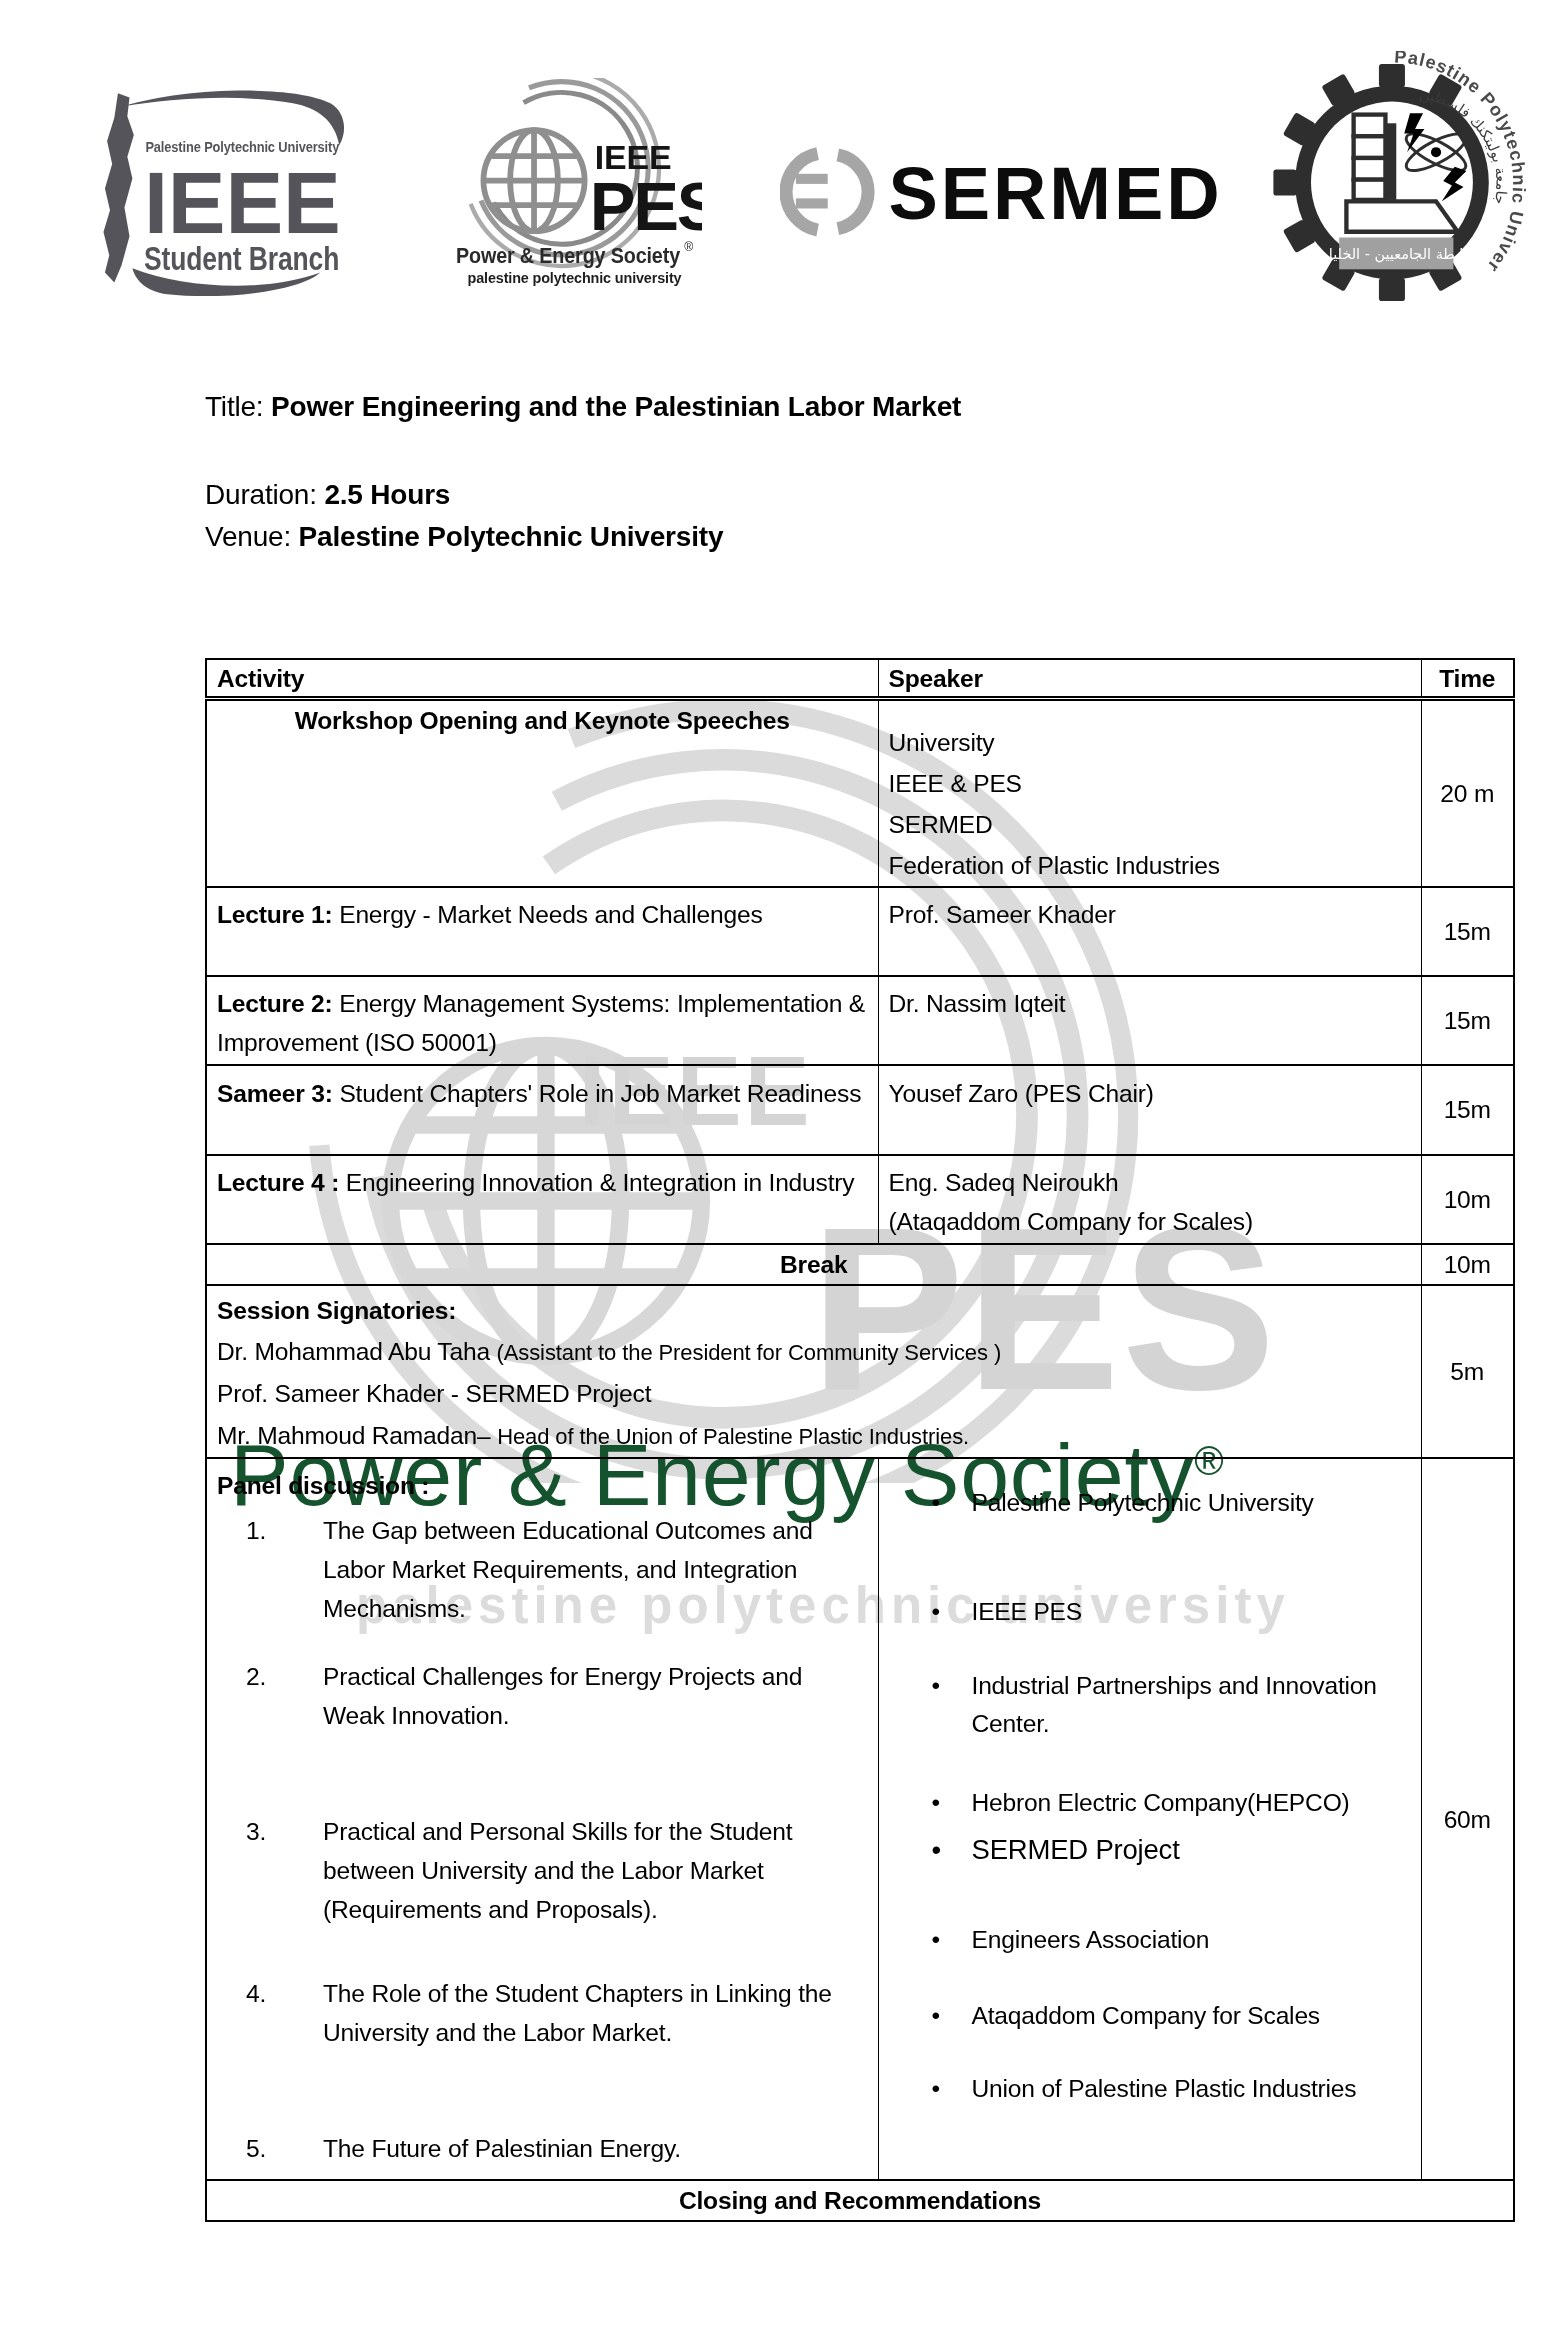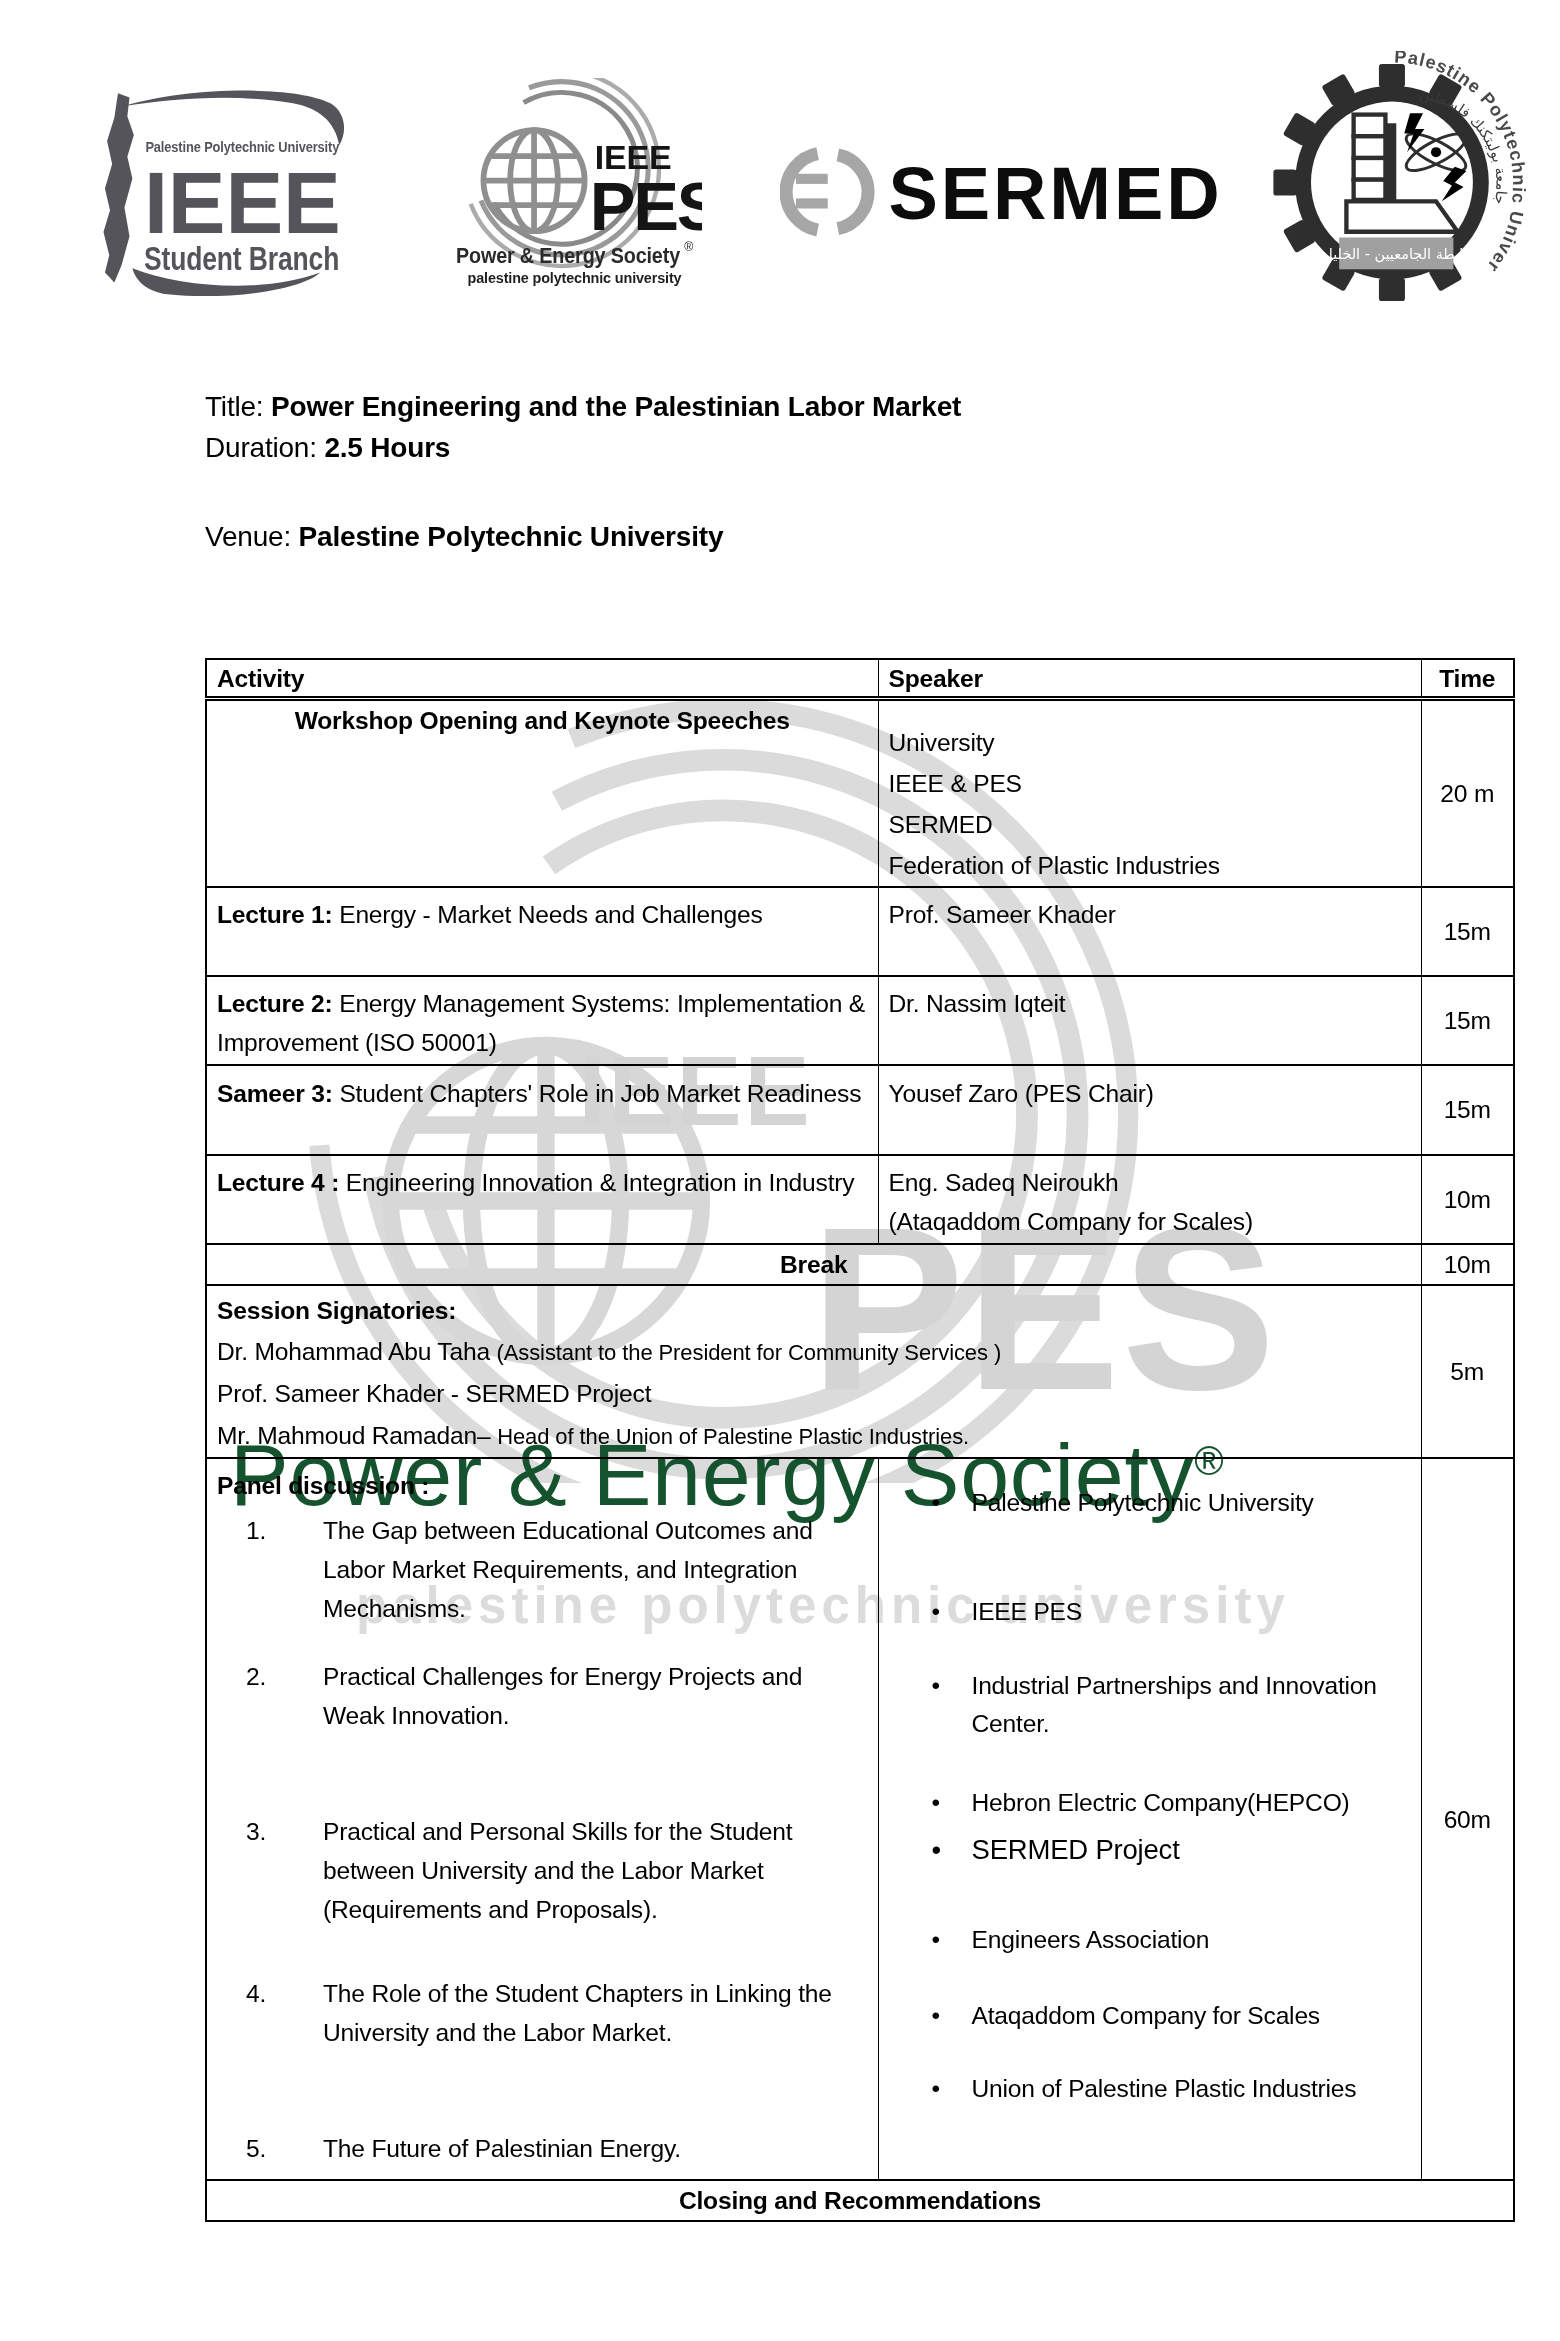--- a/index.html
+++ b/index.html
@@ -9,21 +9,21 @@
     overflow:hidden;margin:0 auto;letter-spacing:-0.2px;
   }
   
   .logo{position:absolute;z-index:2}
   #logo-ieee-sb{left:76px;top:83px;width:282px;height:217px}
   #logo-pes{left:447px;top:78px;width:255px;height:211px}
   #logo-sermed{left:780px;top:139px;width:457px;height:105px}
   #logo-ppu{left:1268px;top:51px;width:258px;height:266px}
   
   .meta-line{position:absolute;left:205px;font-size:28px;white-space:nowrap;z-index:2}
-  #meta-0{top:391px}#meta-1{top:432px}#meta-2{top:521px}
+  #meta-0{top:391px}#meta-1{top:479px}#meta-2{top:521px}
   .meta-label{font-weight:400}
   .meta-value{font-weight:700}
   
   .wm{position:absolute;z-index:0;color:#d9d9d9}
   #wm-logo{left:224px;top:673px;width:1143px;height:810px}
   #wm-line1{left:230px;top:1424px;font-size:88px;font-weight:400;letter-spacing:0.7px;white-space:nowrap;color:#14532d}
   #wm-line1 sup{font-size:40px}
   #wm-line2{left:356px;top:1576px;font-size:51px;font-weight:700;letter-spacing:5px;white-space:nowrap;color:#dcdcdc}
   
   table.agenda{

